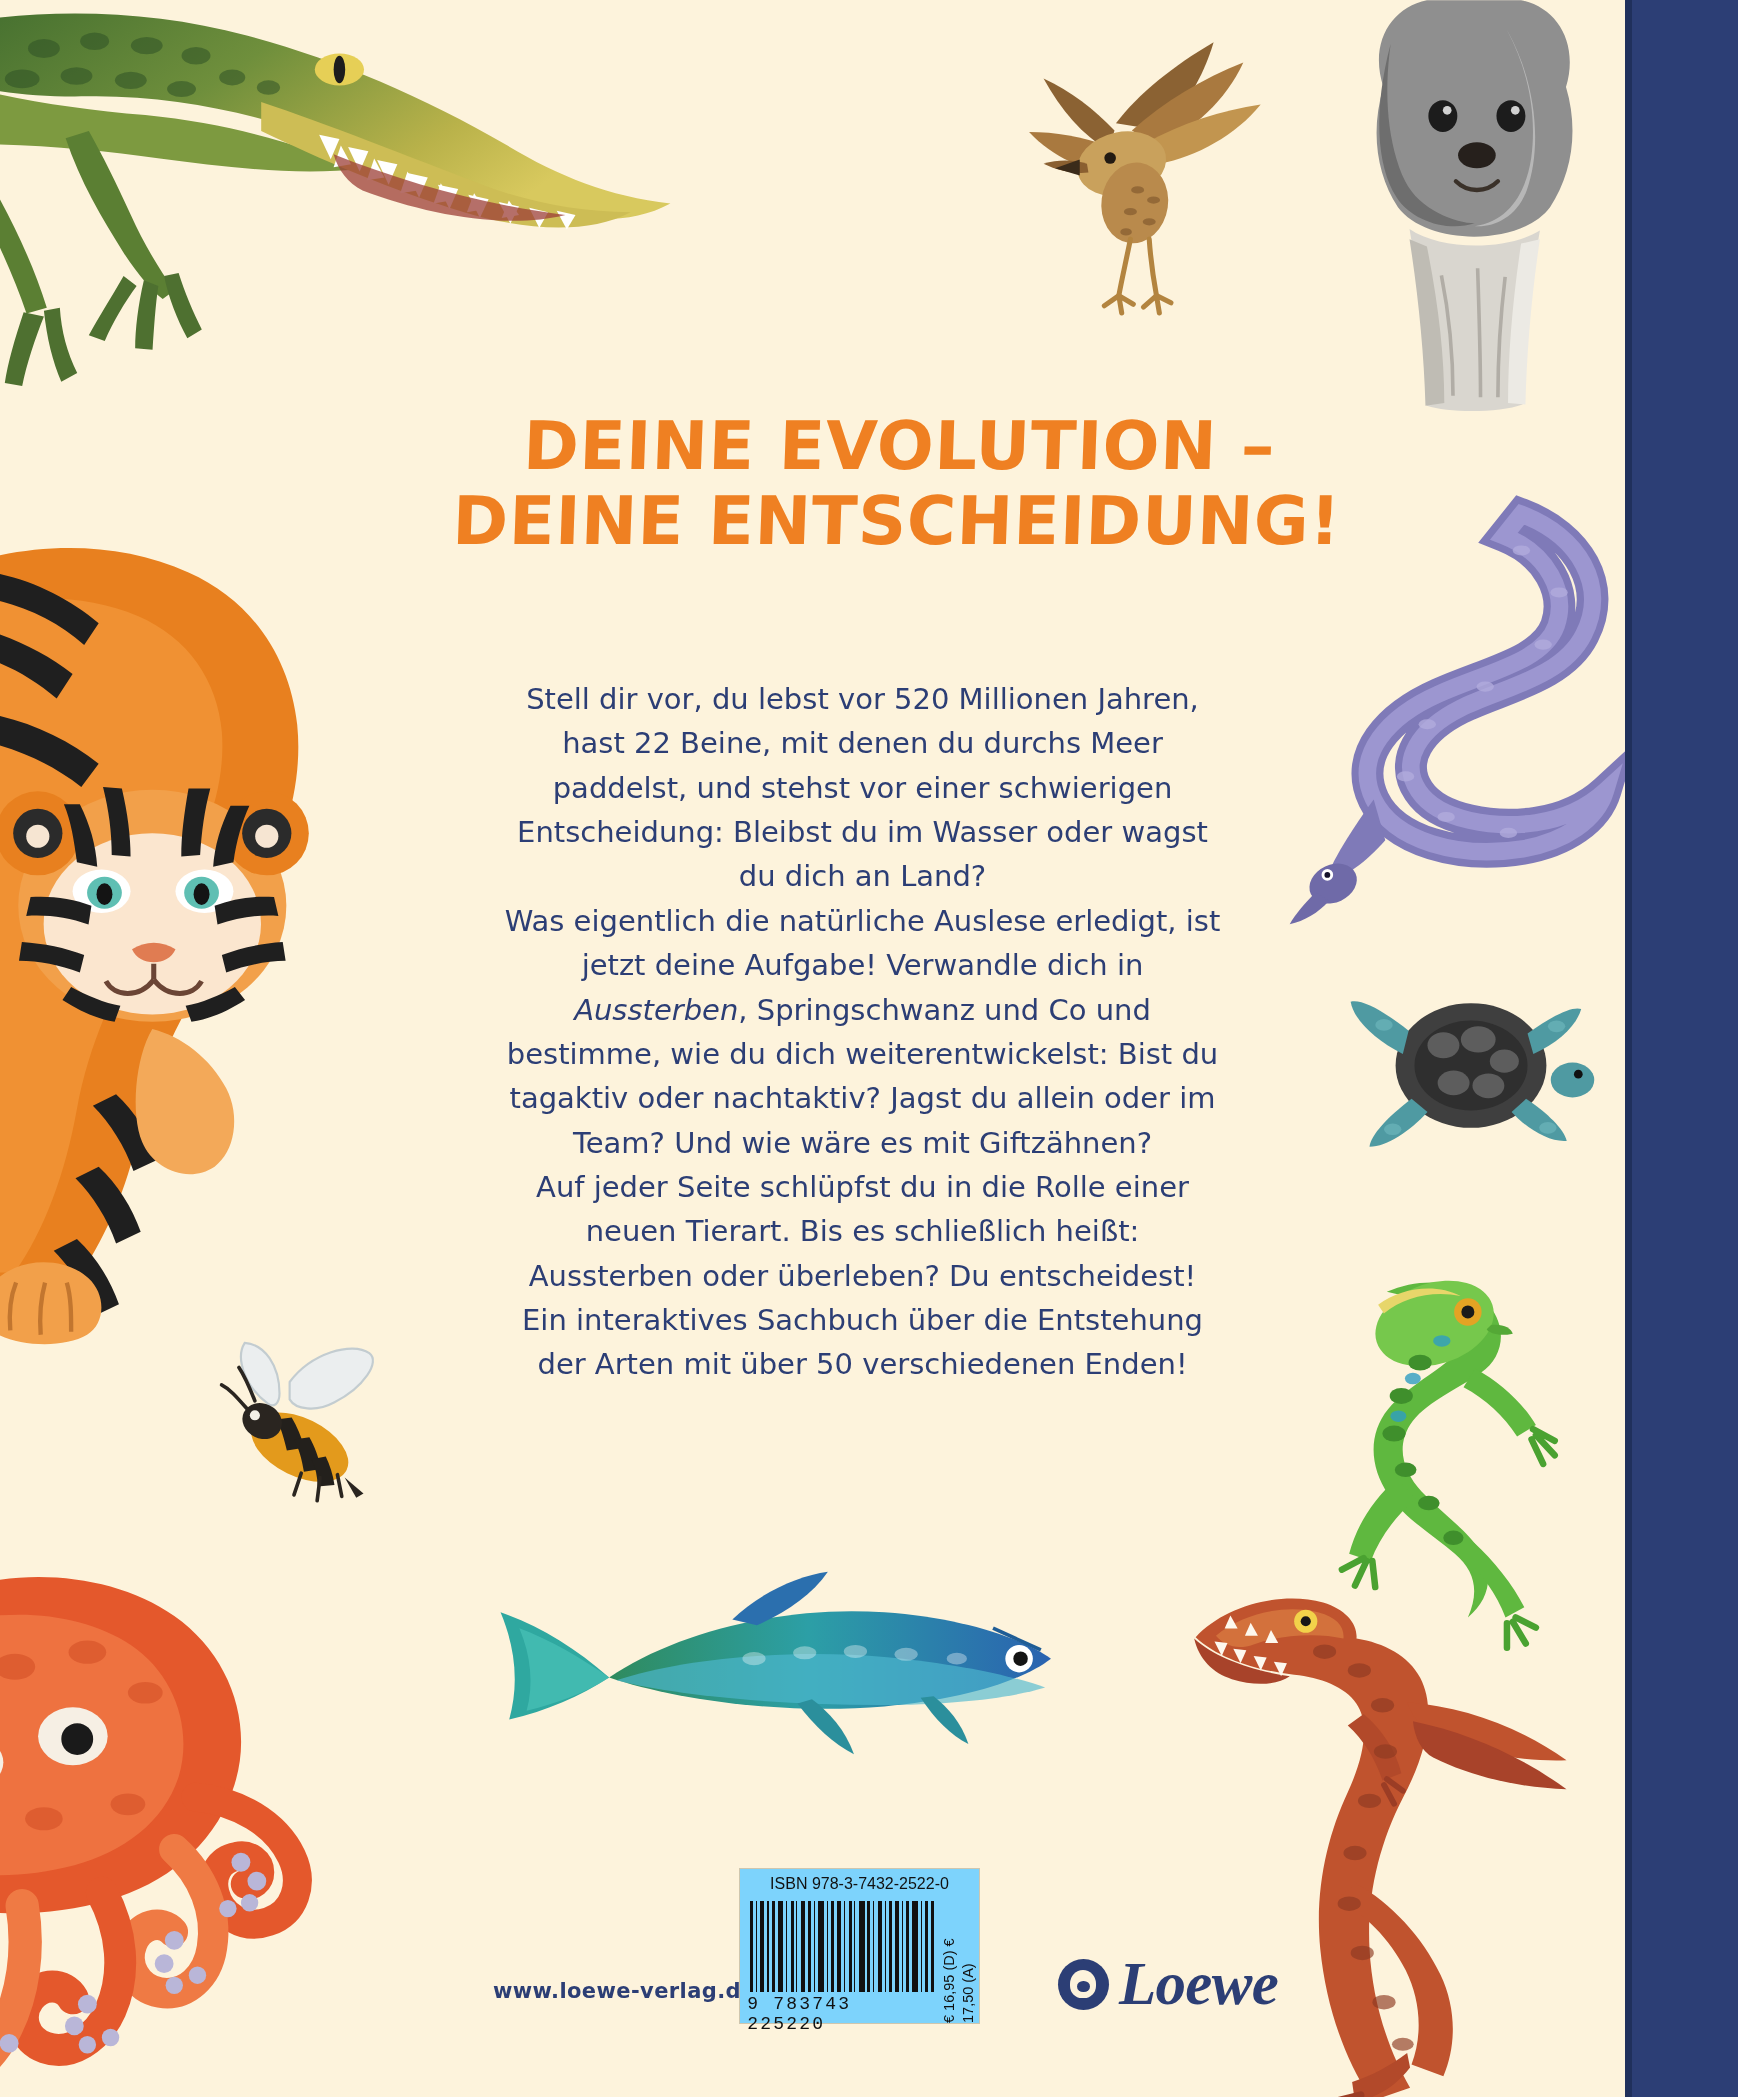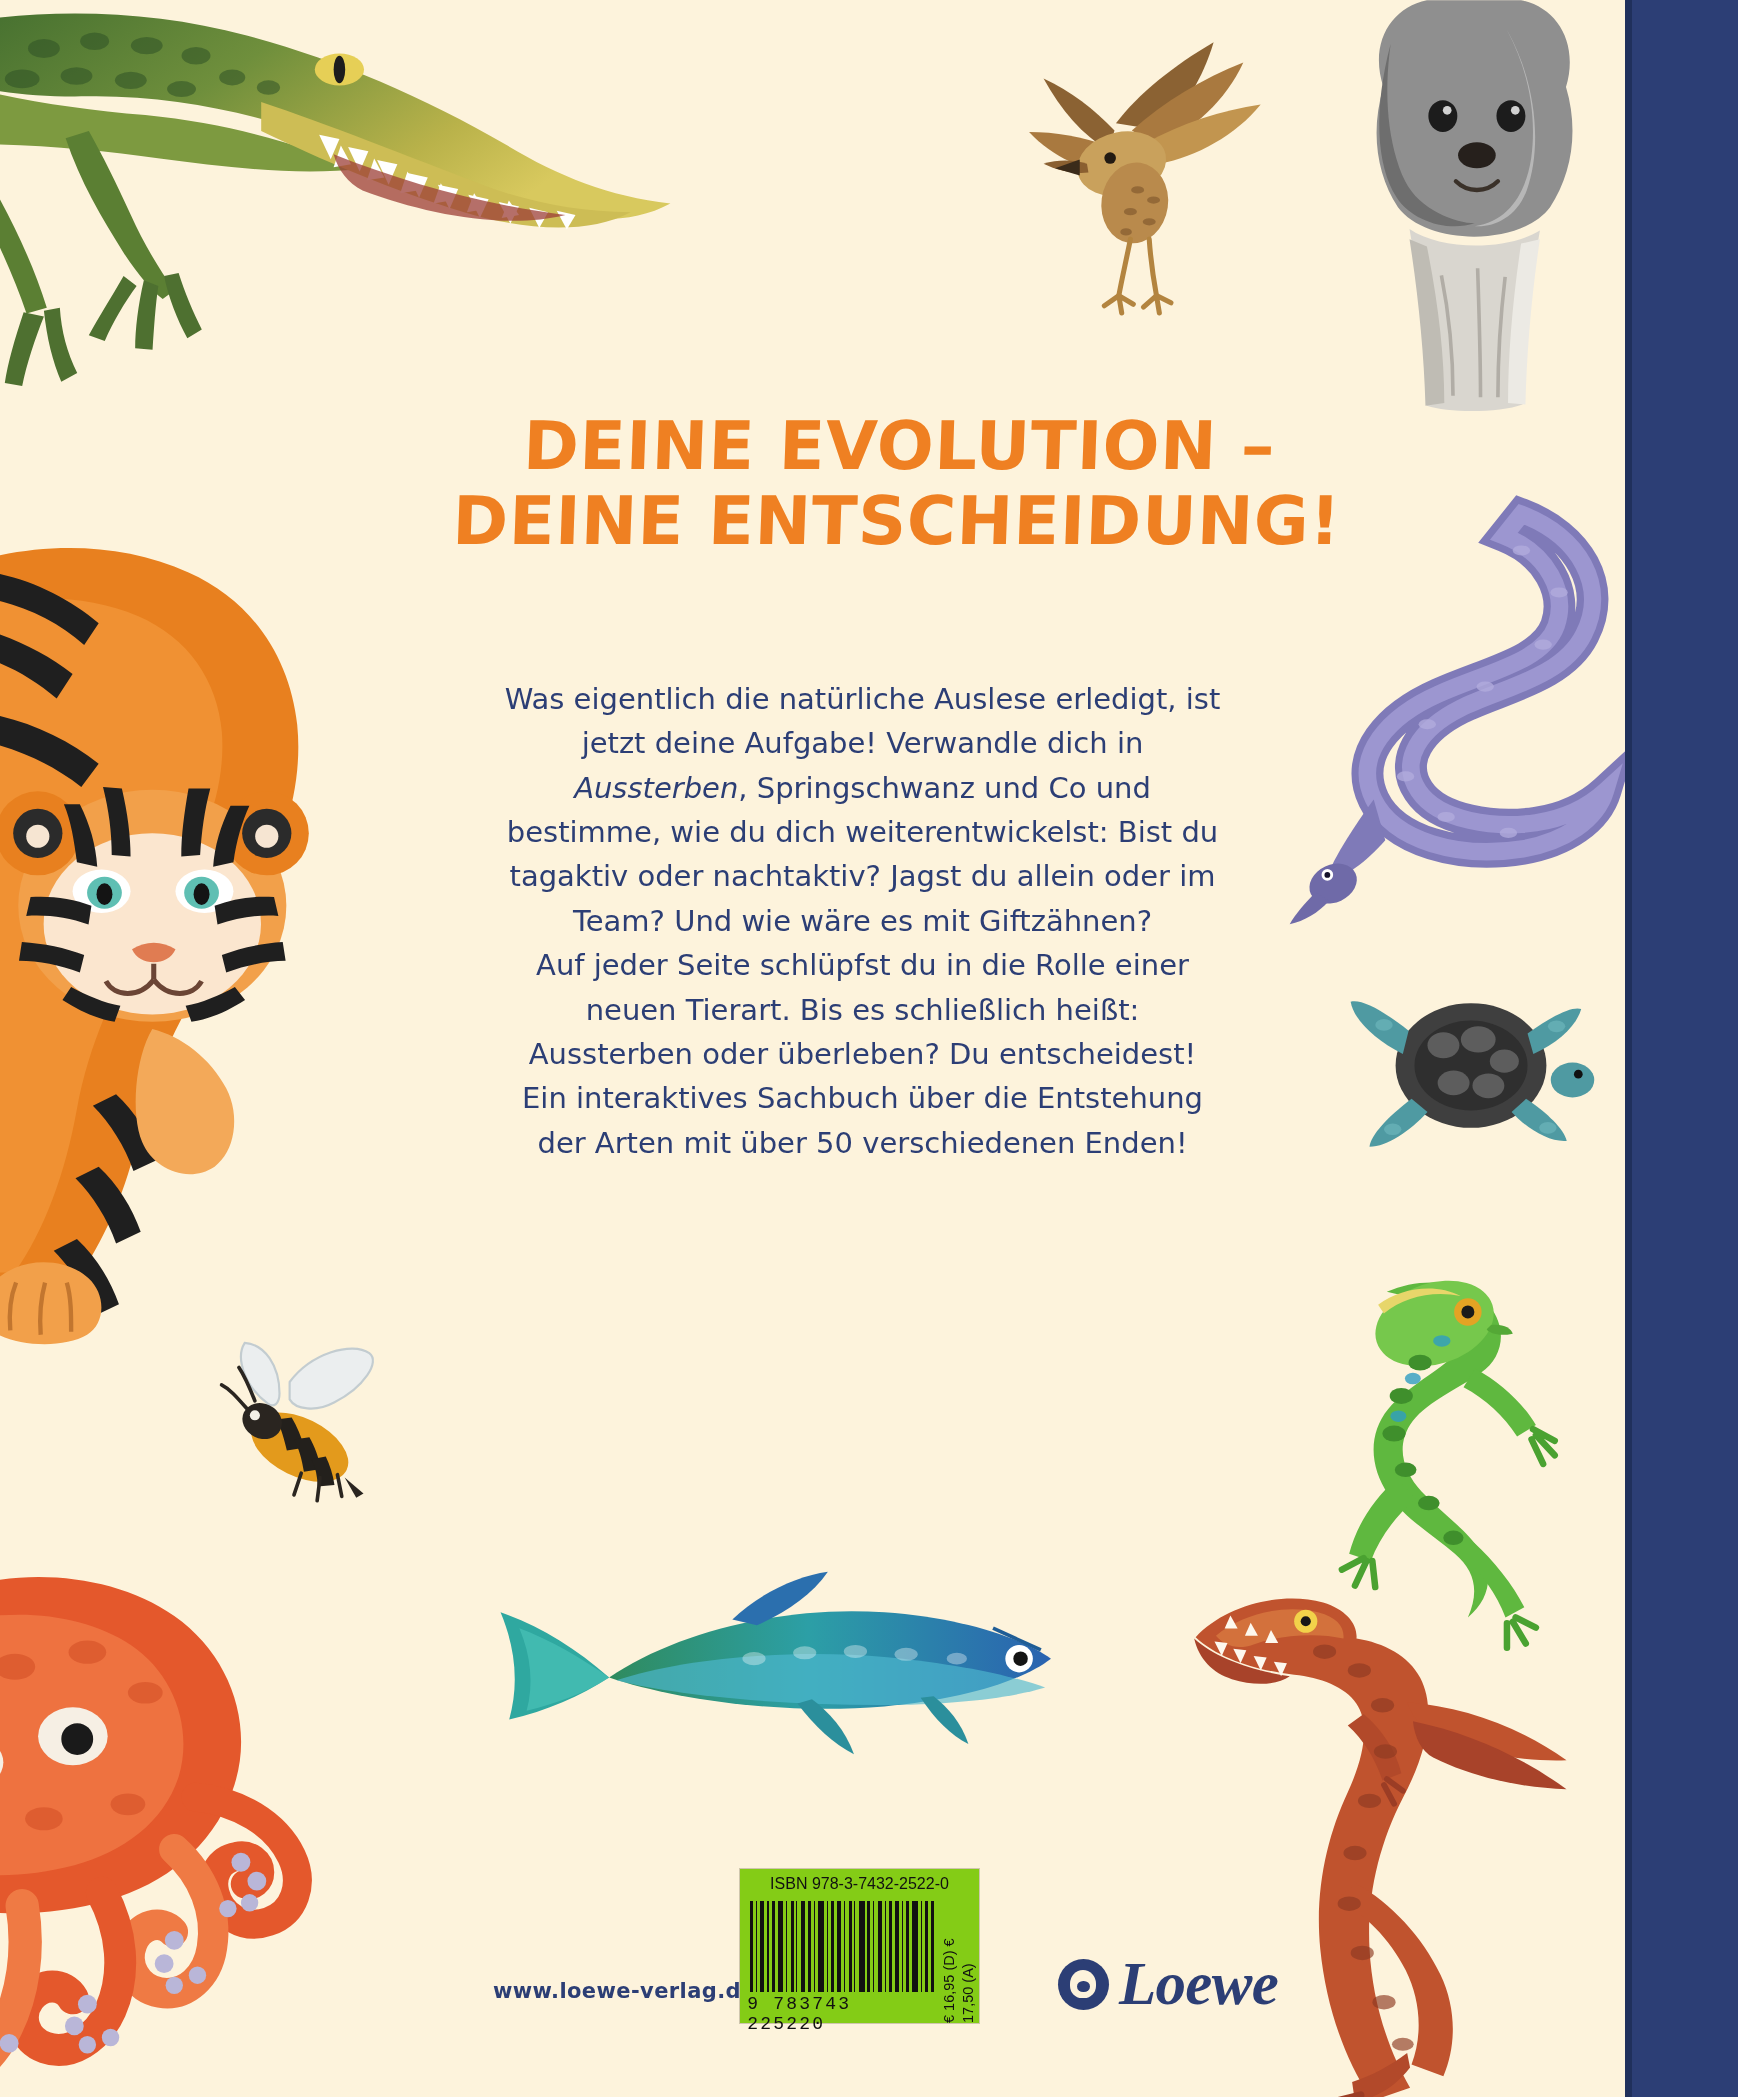--- a/index.html
+++ b/index.html
@@ -77,21 +77,21 @@
     font-size: 21px;
     font-weight: bold;
     letter-spacing: 0.4px;
   }
   .barcode-box {
     position: absolute;
     left: 739px;
     top: 1868px;
     width: 239px;
     height: 154px;
-    background: #84cc16;
+    background: #7dd3fc;
     border: 1.4px solid #cfc6ae;
   }
   .barcode-isbn {
     position: absolute;
     left: 0; right: 0;
     top: 5.8px;
     text-align: center;
     font-family: "Liberation Sans", sans-serif;
     font-size: 16px;
     color: #111;
@@ -582,20 +582,21 @@
       </g>
     </svg>
   </div>
 
   <div class="headline">
     <span>Deine Evolution –</span>
     <span class="l2">Deine Entscheidung!</span>
   </div>
 
   <div class="blurb">
+    <p>Stell dir vor, du lebst vor 520 Millionen Jahren, hast 22 Beine, mit denen du durchs Meer paddelst, und stehst vor einer schwierigen Entscheidung: Bleibst du im Wasser oder wagst du dich an Land?</p>
     <p>
       <span>Was eigentlich die natürliche Auslese erledigt, ist jetzt deine Aufgabe! Verwandle dich in </span><em>Aussterben</em><span>, Springschwanz und Co und bestimme, wie du dich weiterentwickelst: Bist du tagaktiv oder nachtaktiv? Jagst du allein oder im Team? Und wie wäre es mit Giftzähnen?</span>
     </p>
     <p>Auf jeder Seite schlüpfst du in die Rolle einer neuen Tierart. Bis es schließlich heißt: Aussterben oder überleben? Du entscheidest!</p>
     <p class="gap">Ein interaktives Sachbuch über die Entstehung der Arten mit über 50 verschiedenen Enden!</p>
   </div>
 
   <div class="footer-url">www.loewe-verlag.de</div>
 
   <div class="barcode-box">

